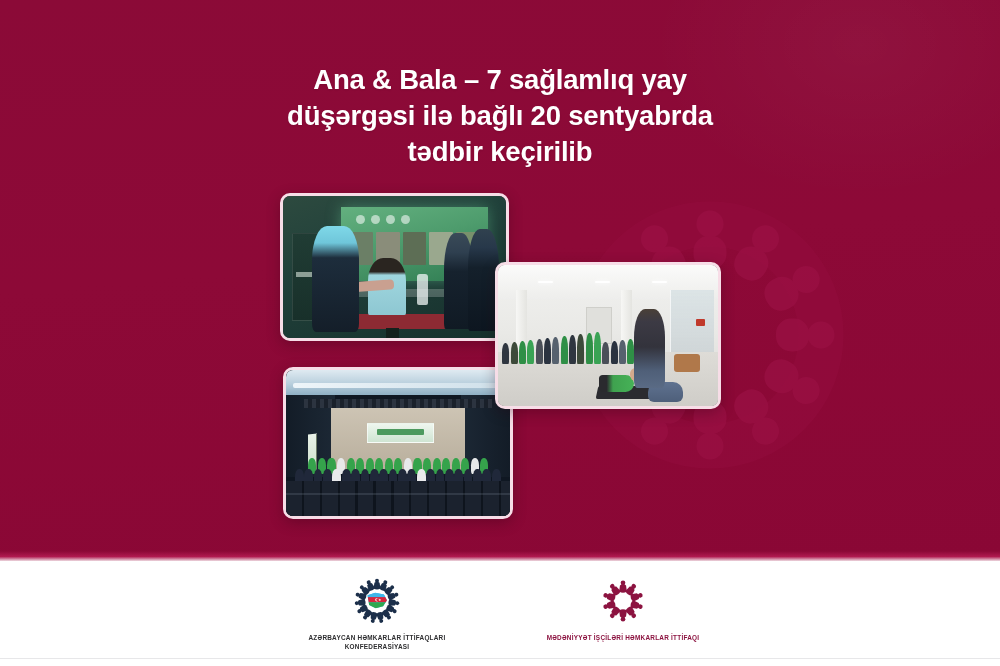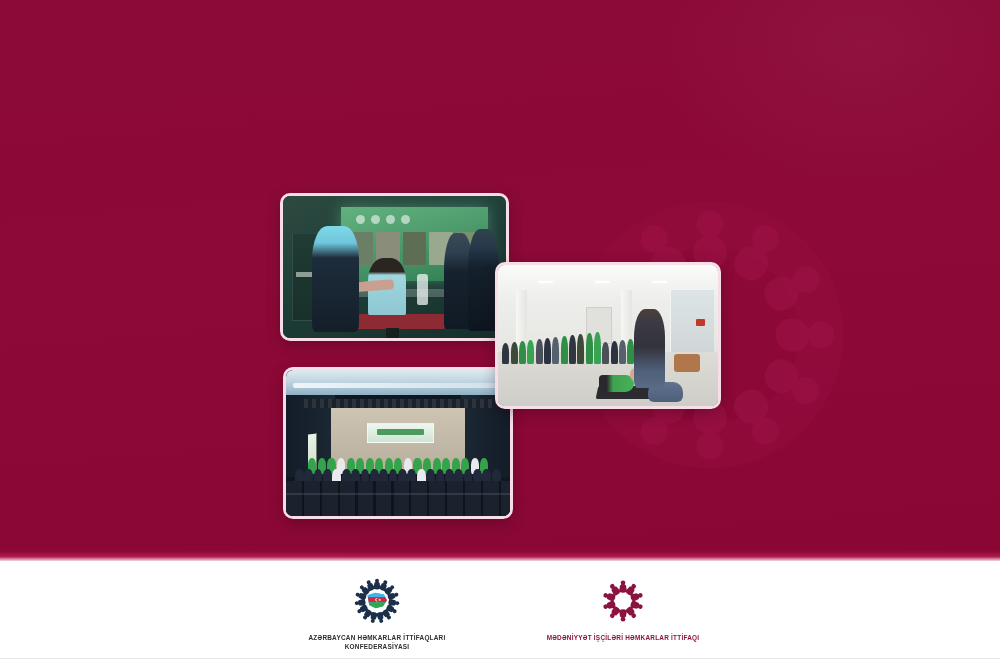--- a/index.html
+++ b/index.html
@@ -280,20 +280,23 @@
               </g>
             <g transform="rotate(330)">
                 <circle cx="0" cy="-74" r="9"></circle>
                 <rect x="-11" y="-66" width="22" height="22" rx="10"></rect>
               </g>
           </g>
         </g>
       </svg>
     </div>
 
+    <div class="title-wrap">
+      <h1 class="title">Ana &amp; Bala – 7 sağlamlıq yay düşərgəsi ilə bağlı 20 sentyabrda tədbir keçirilib</h1>
+    </div>
 
     <div class="photo" id="photo-1">
       <div class="inner">
         <div class="p1-bg"></div>
         <div class="p1-poster">
             <em></em>
           </div>
         <div class="p1-screen">
           <div class="icons">
               <b></b>

